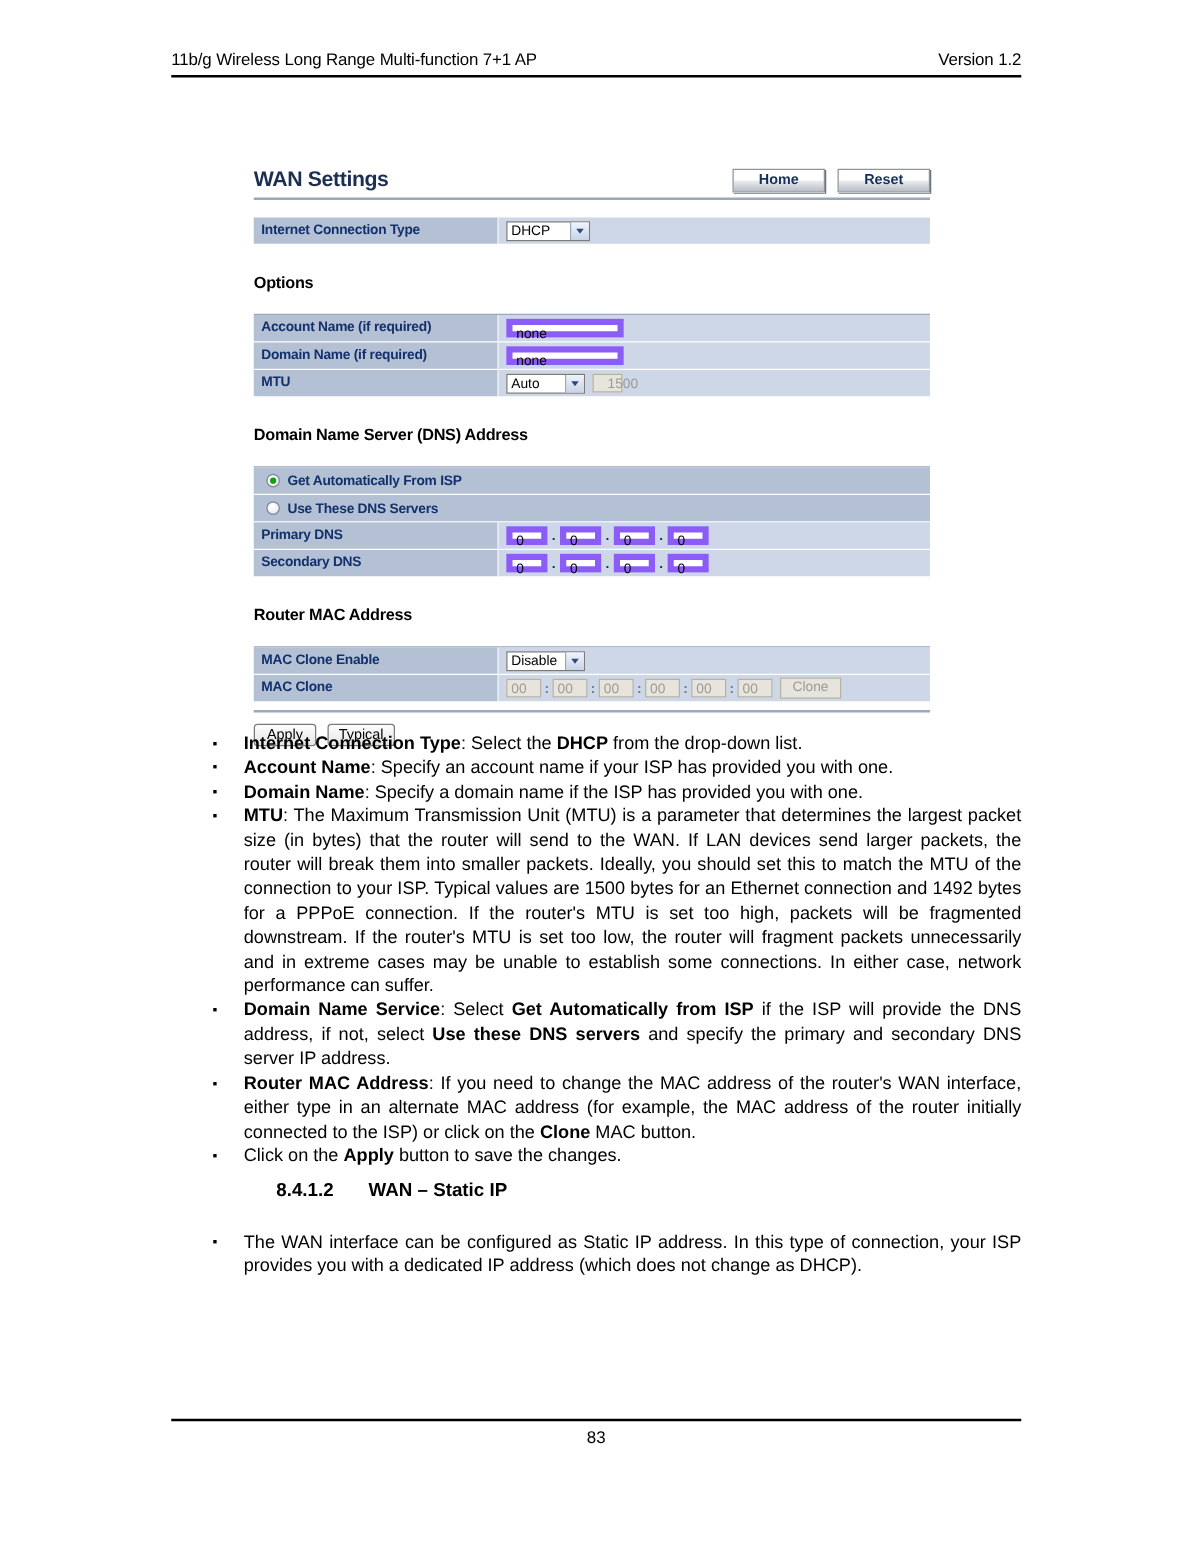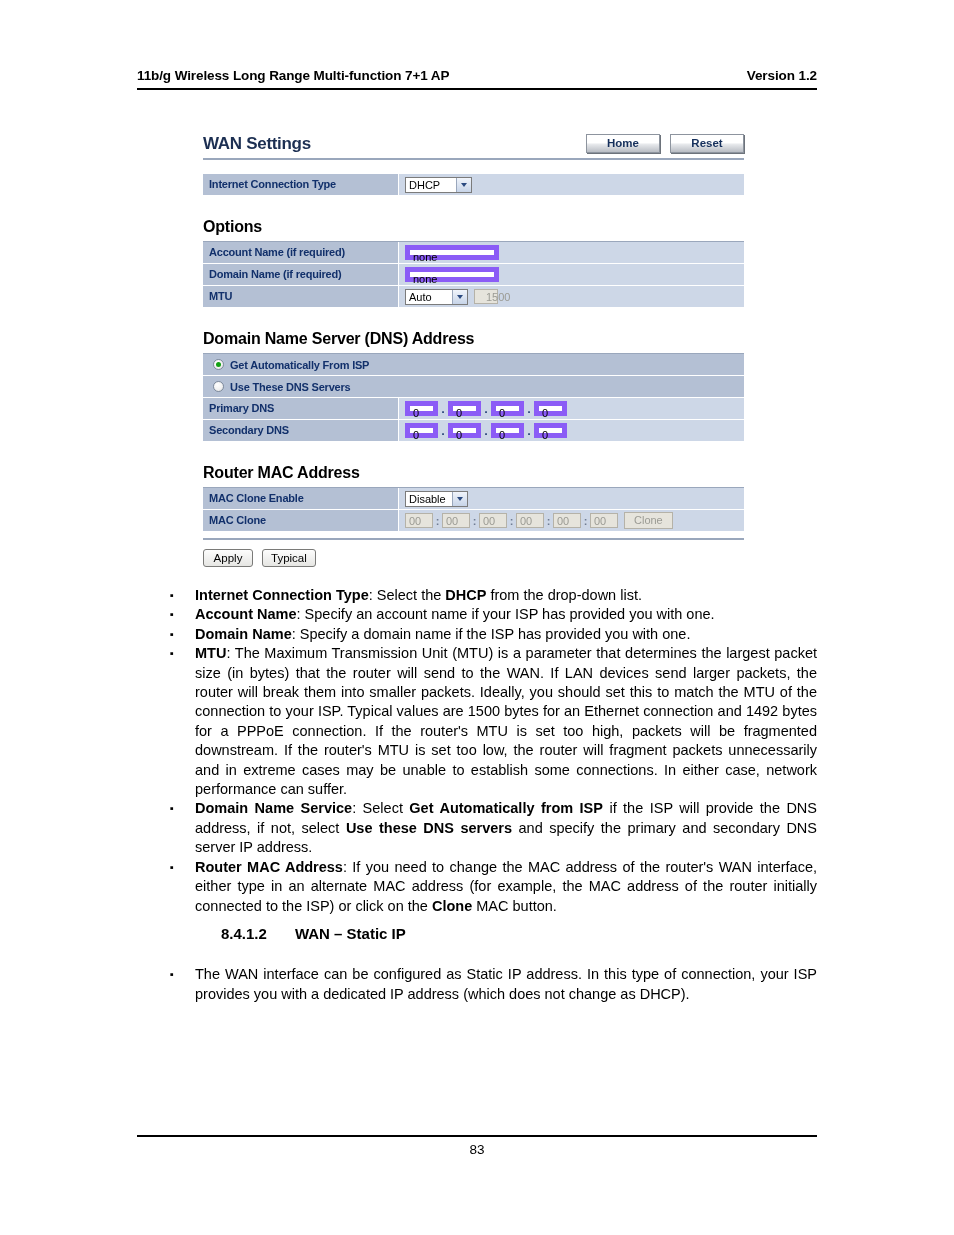--- a/index.html
+++ b/index.html
@@ -13,45 +13,44 @@
     position: relative;
     font-family: "Liberation Sans", sans-serif;
     color: #000;
     overflow: hidden;
   }
 
   
   .page-header {
     position: absolute;
     left: 137px;
-    top: 68px;
+    top: 40px;
     width: 680px;
     display: flex;
     justify-content: space-between;
     align-items: center;
     font-size: 13.5px;
     padding-bottom: 5px;
     border-bottom: 2px solid #000;
-    font-weight: bold;
   }
   .page-header .left  { letter-spacing: -0.1px; }
   .page-header .right { letter-spacing: -0.1px; }
 
   
   .panel {
     position: absolute;
     left: 203px;
     top: 134px;
     width: 541px;
     font-size: 11px;
   }
 
   .panel-title-row {
     display: flex;
-    align-items: flex-start;
+    align-items: center;
     justify-content: space-between;
     padding-bottom: 4px;
     border-bottom: 2px solid #9aa7bc;
   }
   .panel-title {
     font-size: 17px;
     font-weight: bold;
     color: #1c2f52;
     letter-spacing: -0.3px;
   }
@@ -108,24 +107,24 @@
     min-height: 21px;
     display: flex;
     align-items: center;
     padding-left: 10px;
     border-bottom: 1px solid #ffffff;
     letter-spacing: -0.2px;
   }
 
   
   .subhead {
-    font-size: 16px;
+    font-size: 13px;
     font-weight: bold;
     color: #000;
-    padding-bottom: 5px;
+    padding-bottom: 18px;
     border-bottom: 1px solid #9aa7bc;
     letter-spacing: -0.2px;
   }
   .gap-lg { height: 22px; }
   .gap-md { height: 14px; }
 
   
   .text-input {
     height: 15px;
     line-height: 15px;
@@ -481,20 +480,24 @@
       <span class="bullet-text"><b>MTU</b>: The Maximum Transmission Unit (MTU) is a parameter that determines the largest packet size (in bytes) that the router will send to the WAN. If LAN devices send larger packets, the router will break them into smaller packets. Ideally, you should set this to match the MTU of the connection to your ISP. Typical values are 1500 bytes for an Ethernet connection and 1492 bytes for a PPPoE connection. If the router's MTU is set too high, packets will be fragmented downstream. If the router's MTU is set too low, the router will fragment packets unnecessarily and in extreme cases may be unable to establish some connections. In either case, network performance can suffer.</span>
     </div>
     <div class="bullet-item">
       <span class="bullet-mark"></span>
       <span class="bullet-text"><b>Domain Name Service</b>: Select <b>Get Automatically from ISP</b> if the ISP will provide the DNS address, if not, select <b>Use these DNS servers</b> and specify the primary and secondary DNS server IP address.</span>
     </div>
     <div class="bullet-item">
       <span class="bullet-mark"></span>
       <span class="bullet-text"><b>Router MAC Address</b>: If you need to change the MAC address of the router's WAN interface, either type in an alternate MAC address (for example, the MAC address of the router initially connected to the ISP) or click on the <b>Clone</b> MAC button.</span>
     </div>
+    <div class="bullet-item">
+      <span class="bullet-mark"></span>
+      <span class="bullet-text">Click on the <b>Apply</b> button to save the changes.</span>
+    </div>
   </div>
 
   <div class="heading">
     <span>8.4.1.2</span>
     <span>WAN – Static IP</span>
   </div>
 
   <div class="after-heading-gap"></div>
 
   <div>

